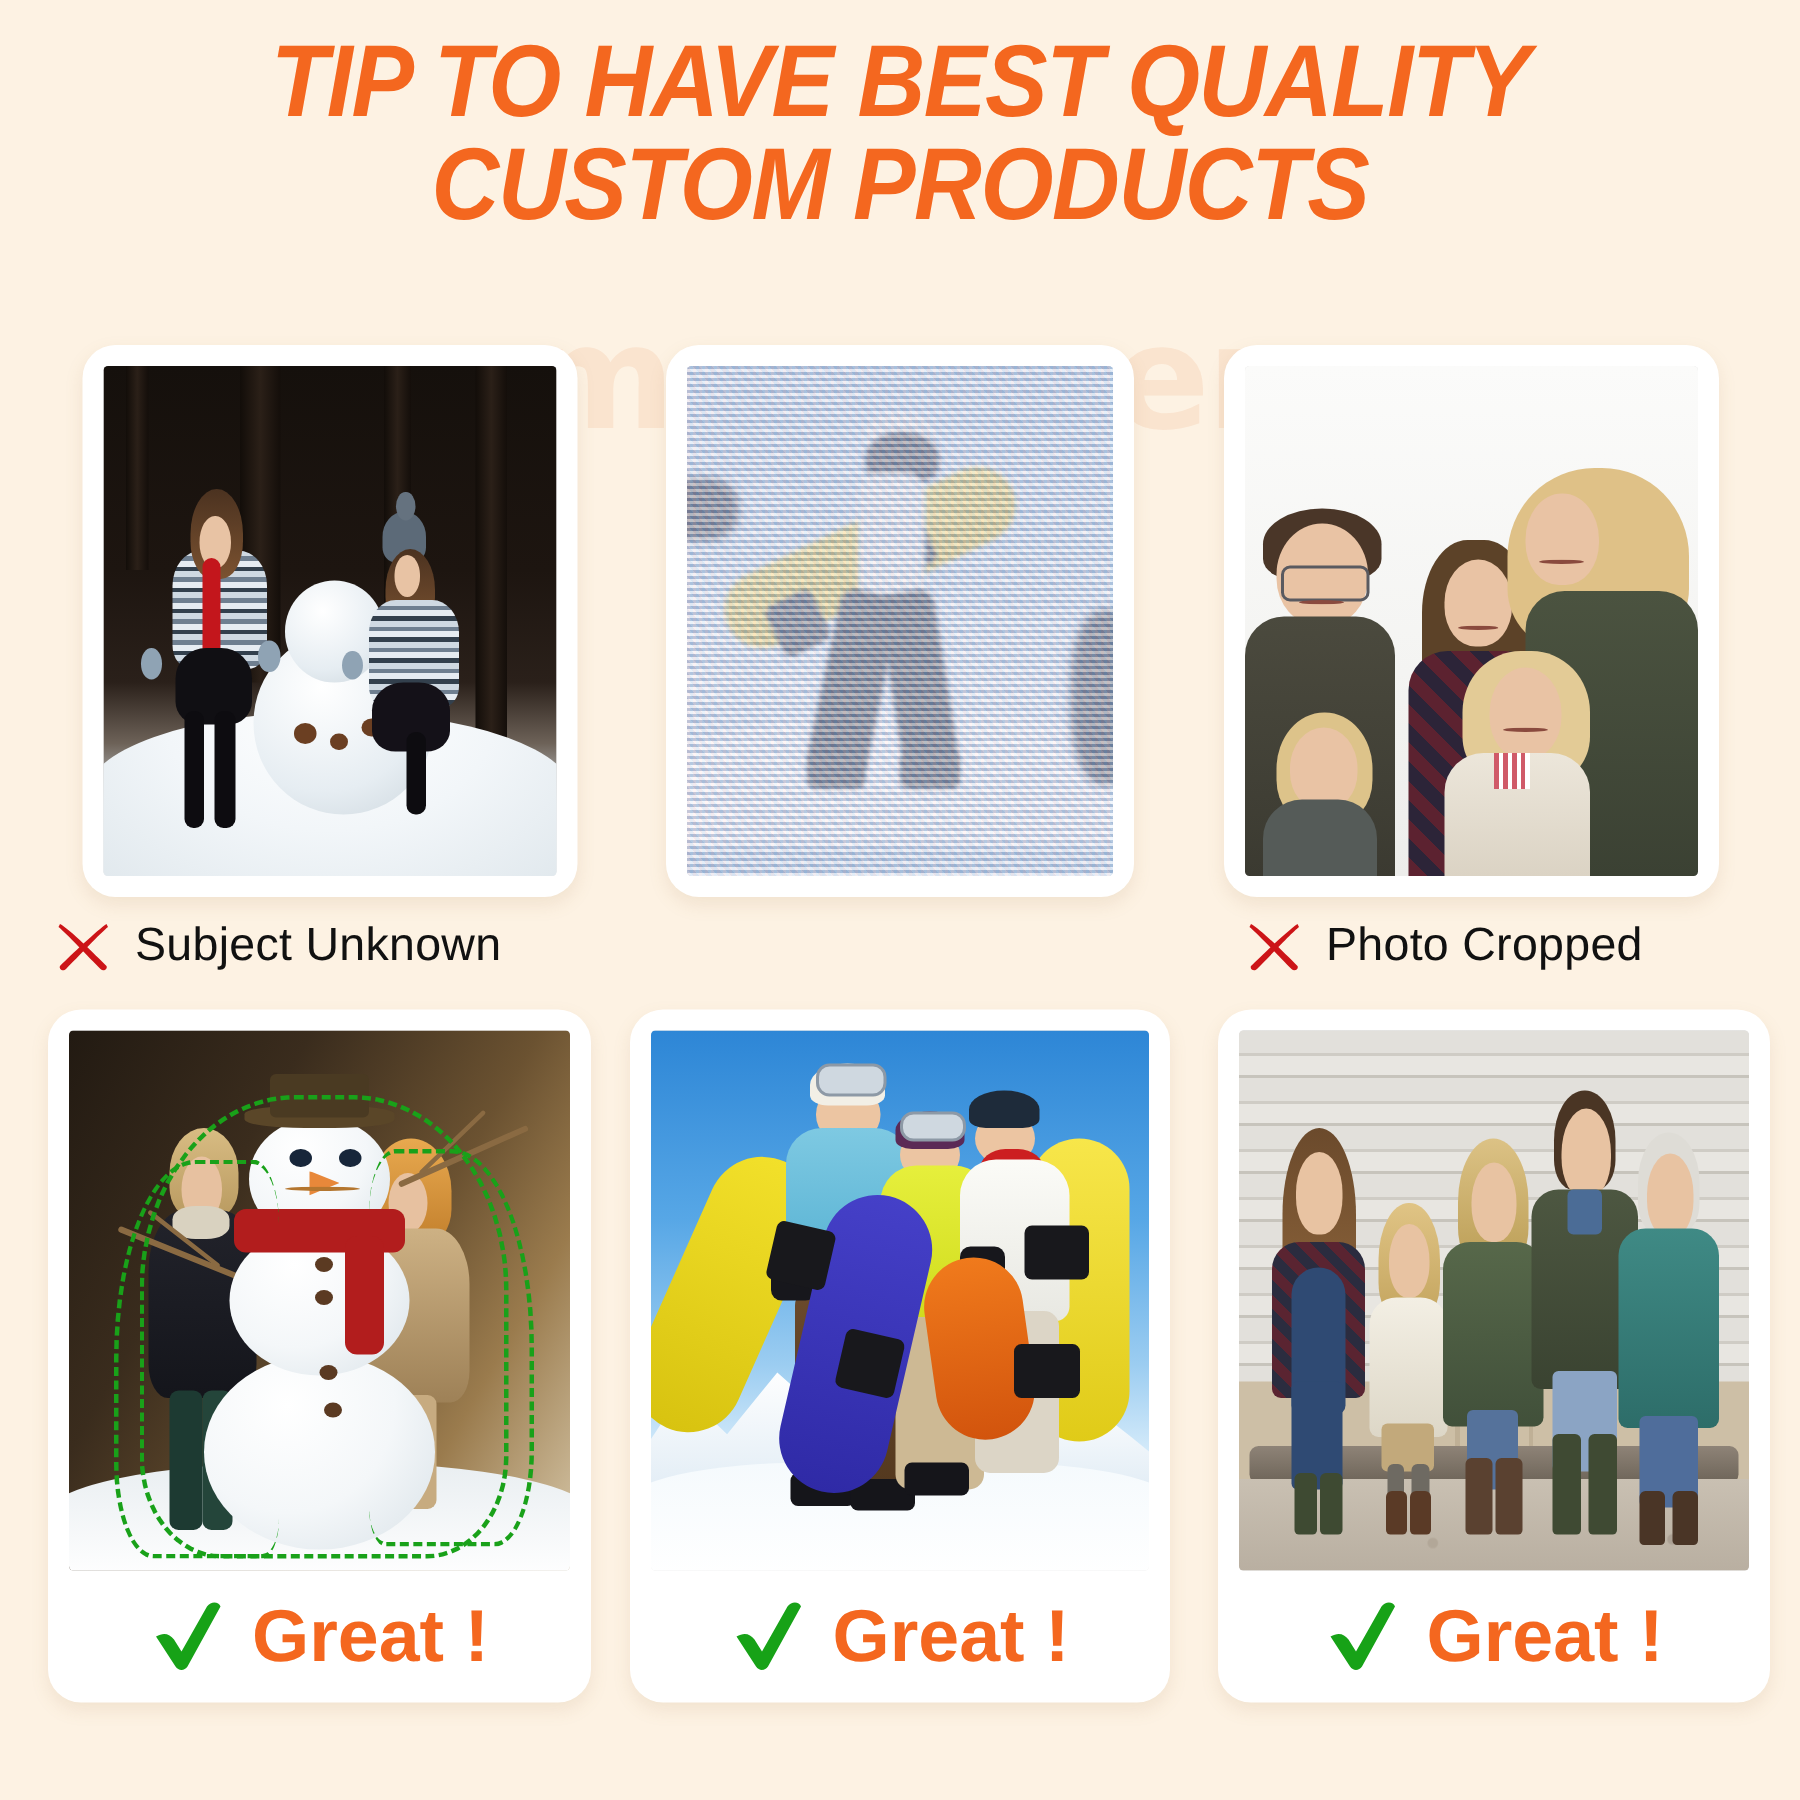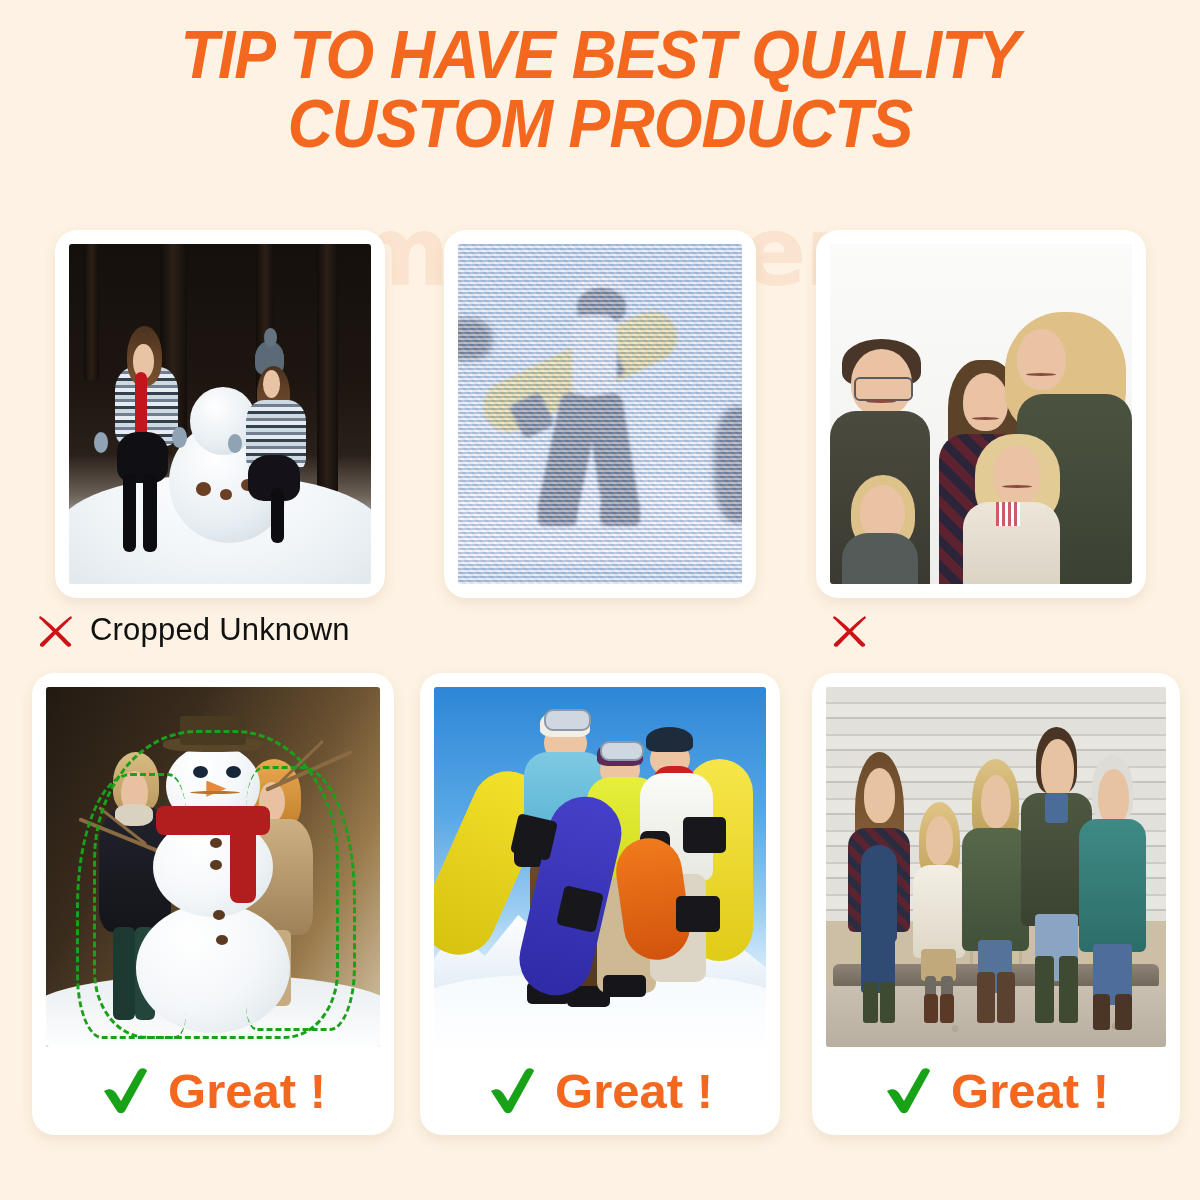--- a/index.html
+++ b/index.html
@@ -521,26 +521,27 @@
 
   </div>
 
   <div class="caption-row r1">
     <span>
       <svg class="ico" width="40" height="40" viewBox="0 0 40 40" aria-hidden="true">
         <path d="M4 6 C10 9 28 27 35 34 C36 36 33 38 31 36 C24 29 7 11 3 8 Z" fill="#CC1417"></path>
         <path d="M35 6 C29 10 11 27 4 34 C3 36 6 38 8 36 C15 29 32 11 36 8 Z" fill="#CC1417"></path>
       </svg>
     </span>
-    <span class="caption-text">Cropped Unknown</span>
+    <span class="caption-text">Subject Unknown</span>
   </div>
 
 
   <div class="caption-row r3">
     <span>
       <svg class="ico" width="40" height="40" viewBox="0 0 40 40" aria-hidden="true">
         <path d="M4 6 C10 9 28 27 35 34 C36 36 33 38 31 36 C24 29 7 11 3 8 Z" fill="#CC1417"></path>
         <path d="M35 6 C29 10 11 27 4 34 C3 36 6 38 8 36 C15 29 32 11 36 8 Z" fill="#CC1417"></path>
       </svg>
     </span>
+    <span class="caption-text">Photo Cropped</span>
   </div>
 
 </div>
 
 </body></html>

